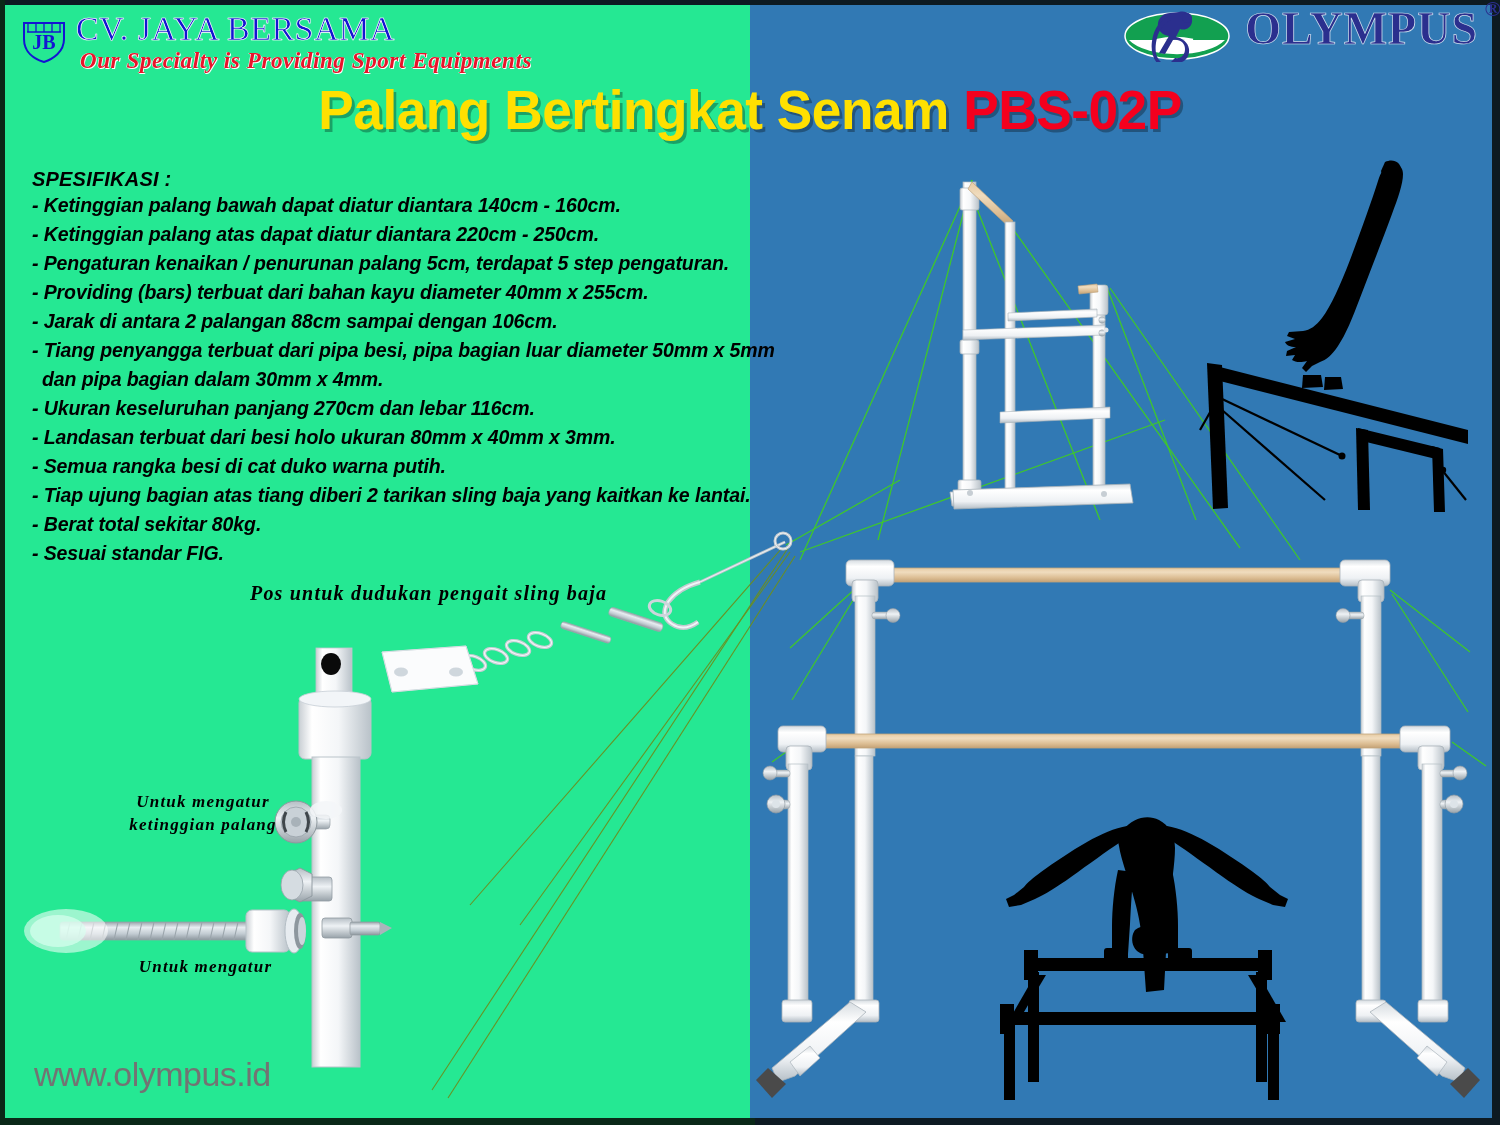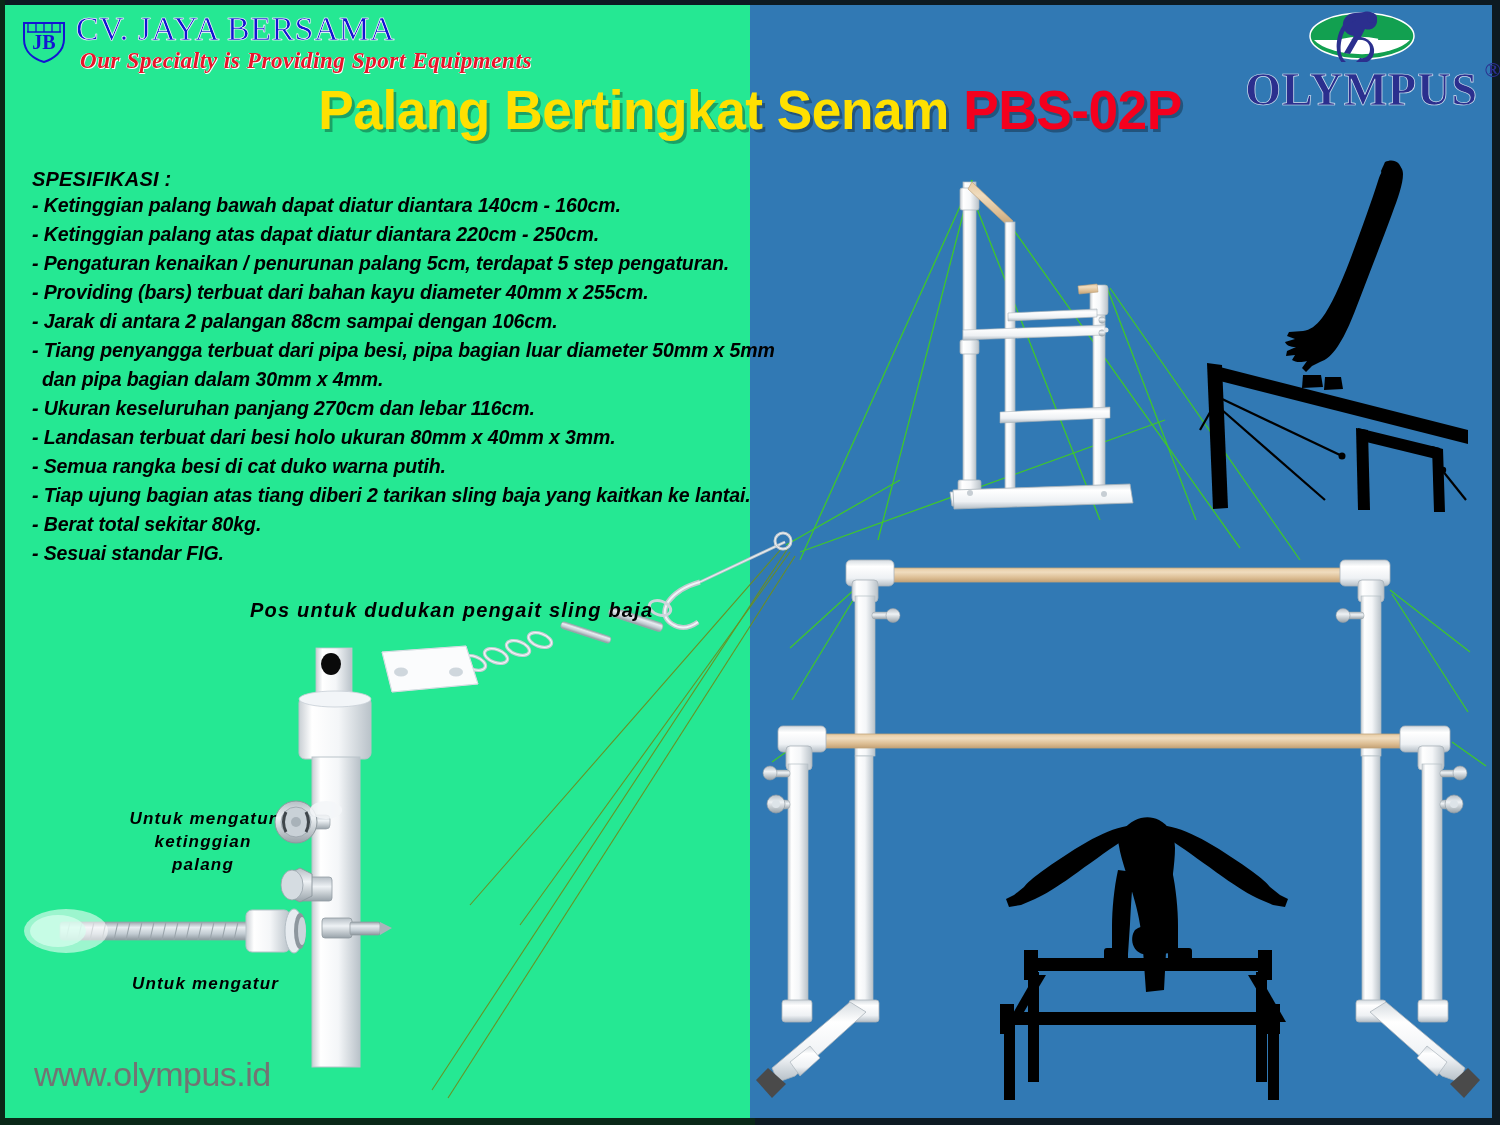--- a/index.html
+++ b/index.html
@@ -50,21 +50,21 @@
     font-family:"Liberation Serif",serif;
     font-weight:bold;font-style:italic;
     font-size:23px;letter-spacing:0.6px;
     color:#e8142a;
     text-shadow:0.8px 0.8px 0 #ffffff, -0.5px -0.5px 0 #ffffff;
     white-space:nowrap;
   }
 
   .brand-right{
     position:absolute;right:22px;top:6px;height:62px;
-    display:flex;align-items:center;gap:5px;flex-direction:column;
+    display:flex;gap:12px;
   }
   .oly-mark{width:112px;height:56px;}
   .oly-word{
     position:relative;
     font-family:"Liberation Serif",serif;
     font-weight:bold;font-size:46px;
     color:#2b2f8e;
     letter-spacing:1px;
     -webkit-text-stroke:0.7px #cfe0ee;
     line-height:1;
@@ -97,27 +97,26 @@
     font-style:italic;font-weight:bold;
     color:#000;
   }
   .spec-head{font-size:20px;letter-spacing:0.2px;}
   .spec-line{font-size:19.5px;line-height:29px;white-space:nowrap;letter-spacing:-0.1px;}
   .spec-line.indent{padding-left:10px;}
 
   
   .callout{
     position:absolute;
-    font-family:Liberation Sans, sans-serif;
+    font-family:Liberation Serif, serif;
     font-style:italic;font-weight:bold;
     color:#000;
     text-align:center;
     line-height:23px;
     letter-spacing:1.2px;
-    margin-top:17px;
   }
   .c-sling{left:250px;top:582px;font-size:20px;white-space:nowrap;}
   .c-height{left:128px;top:790px;font-size:17px;width:150px;}
   .c-dist{left:118px;top:955px;font-size:17px;width:175px;}
 
   
   .website{
     position:absolute;left:34px;top:1055px;
     font-family:"Liberation Sans",sans-serif;
     font-weight:normal;font-size:34px;color:#737373;letter-spacing:-0.5px;

